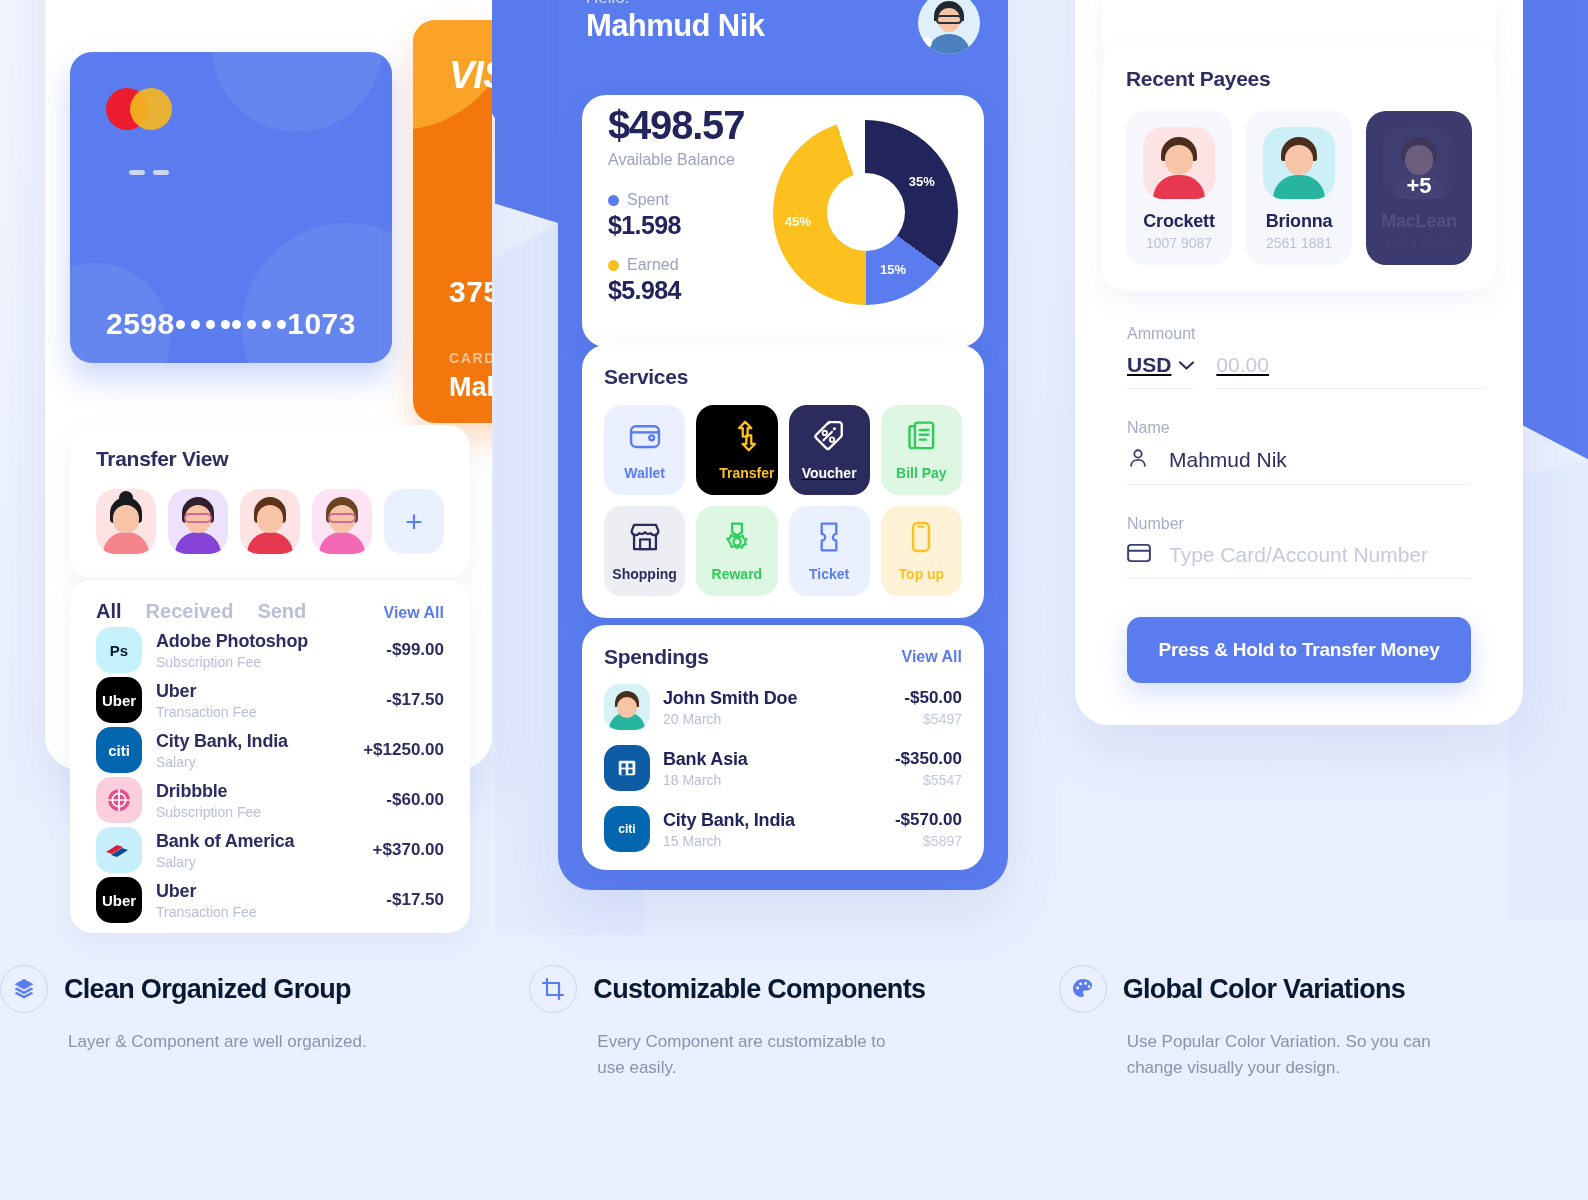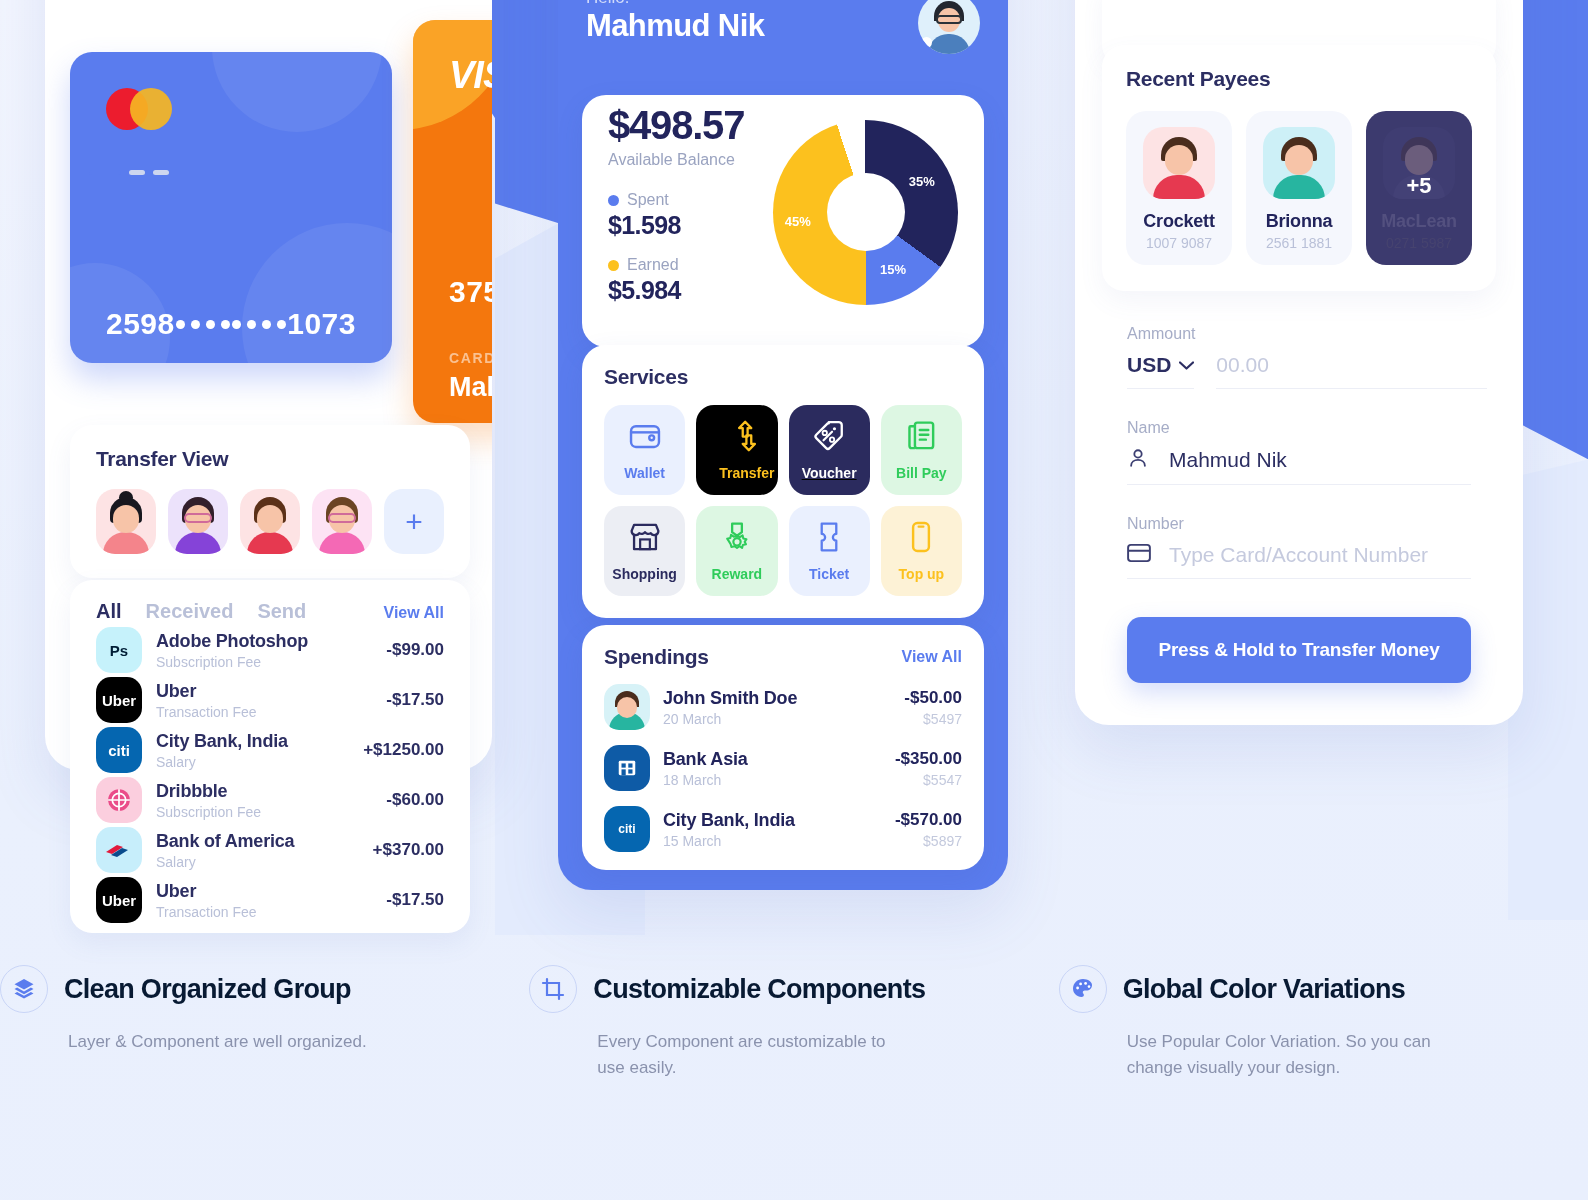--- a/index.html
+++ b/index.html
@@ -611,21 +611,21 @@
       <div id="more-count">+5</div>
       <div class="payee-name">MacLean</div>
       <div class="payee-acct">0271 5987</div>
         </div>
       </div>
   </div>
 
   <div id="form-area">
     <div class="field">
       <div class="field-label">Ammount</div>
-      <div style="display:flex;align-items:flex-end;">
+      <div style="display:flex;align-items:flex-end;text-decoration:underline;">
         <div id="currency-select">
           <span>USD</span>
           <svg width="15" height="9" viewBox="0 0 15 9">
               <path d="M1 1.5L7.5 7.5L14 1.5" stroke="#2c2e62" stroke-width="2.2" fill="none" stroke-linecap="round" stroke-linejoin="round"></path>
             </svg>
         </div>
         <input id="amount-input" placeholder="00.00" style="">
       </div>
     </div>
 

